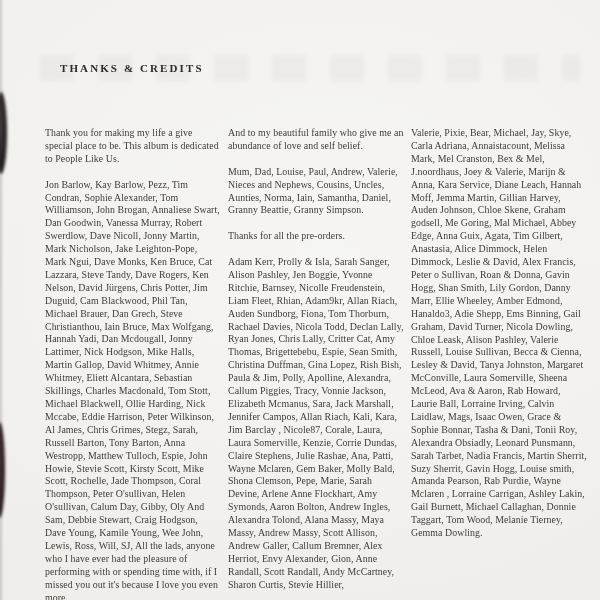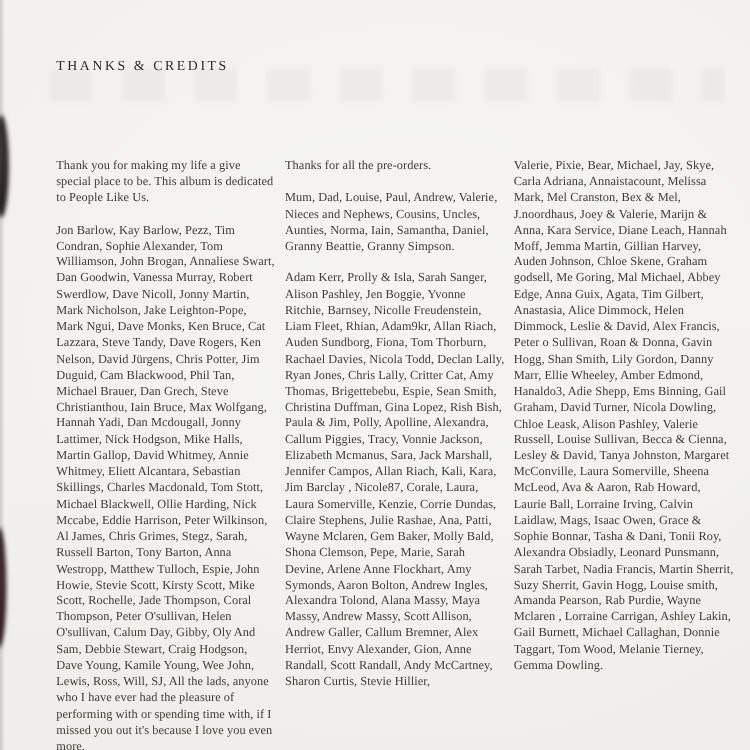--- a/index.html
+++ b/index.html
@@ -44,23 +44,23 @@
     position: absolute;
     left: -6px; top: 422px; width: 11px; height: 96px;
     background: radial-gradient(ellipse at 30% 45%, #51353a 0%, #2a1d20 65%);
     border-radius: 50%;
     filter: blur(1.5px);
   }
   .title {
     position: absolute;
     left: 45px;
     top: 47px;
-    margin: 0;
+    margin: 15px;
     font-size: 11px;
-    font-weight: 400;
+    font-weight: 700;
     letter-spacing: 2.1px;
     color: #2e2b27;
   }
   .columns {
     position: absolute;
     left: 45px;
     top: 127px;
     width: 542px;
     display: flex;
     gap: 7px;
@@ -91,22 +91,23 @@
   <h1 class="title">THANKS &amp; CREDITS</h1>
 
   <div class="columns">
 
     <div class="col">
       <p>Thank you for making my life a give special place to be. This album is dedicated to People Like Us.</p>
       <p>Jon Barlow, Kay Barlow, Pezz, Tim Condran, Sophie Alexander, Tom Williamson, John Brogan, Annaliese Swart, Dan Goodwin, Vanessa Murray, Robert Swerdlow, Dave Nicoll, Jonny Martin, Mark Nicholson, Jake Leighton-Pope, Mark Ngui, Dave Monks, Ken Bruce, Cat Lazzara, Steve Tandy, Dave Rogers, Ken Nelson, David Jürgens, Chris Potter, Jim Duguid, Cam Blackwood, Phil Tan, Michael Brauer, Dan Grech, Steve Christianthou, Iain Bruce, Max Wolfgang, Hannah Yadi, Dan Mcdougall, Jonny Lattimer, Nick Hodgson, Mike Halls, Martin Gallop, David Whitmey, Annie Whitmey, Eliett Alcantara, Sebastian Skillings, Charles Macdonald, Tom Stott, Michael Blackwell, Ollie Harding, Nick Mccabe, Eddie Harrison, Peter Wilkinson, Al James, Chris Grimes, Stegz, Sarah, Russell Barton, Tony Barton, Anna Westropp, Matthew Tulloch, Espie, John Howie, Stevie Scott, Kirsty Scott, Mike Scott, Rochelle, Jade Thompson, Coral Thompson, Peter O'sullivan, Helen O'sullivan, Calum Day, Gibby, Oly And Sam, Debbie Stewart, Craig Hodgson, Dave Young, Kamile Young, Wee John, Lewis, Ross, Will, SJ, All the lads, anyone who I have ever had the pleasure of performing with or spending time with, if I missed you out it's because I love you even more.</p>
     </div>
 
     <div class="col">
+      <p>And to my beautiful family who give me an abundance of love and self belief.</p>
+      <p>Mum, Dad, Louise, Paul, Andrew, Valerie, Nieces and Nephews, Cousins, Uncles, Aunties, Norma, Iain, Samantha, Daniel, Granny Beattie, Granny Simpson.</p>
       <p>Thanks for all the pre-orders.</p>
-      <p>Mum, Dad, Louise, Paul, Andrew, Valerie, Nieces and Nephews, Cousins, Uncles, Aunties, Norma, Iain, Samantha, Daniel, Granny Beattie, Granny Simpson.</p>
       <p>Adam Kerr, Prolly &amp; Isla, Sarah Sanger, Alison Pashley, Jen Boggie, Yvonne Ritchie, Barnsey, Nicolle Freudenstein, Liam Fleet, Rhian, Adam9kr, Allan Riach, Auden Sundborg, Fiona, Tom Thorburn, Rachael Davies, Nicola Todd, Declan Lally, Ryan Jones, Chris Lally, Critter Cat, Amy Thomas, Brigettebebu, Espie, Sean Smith, Christina Duffman, Gina Lopez, Rish Bish, Paula &amp; Jim, Polly, Apolline, Alexandra, Callum Piggies, Tracy, Vonnie Jackson, Elizabeth Mcmanus, Sara, Jack Marshall, Jennifer Campos, Allan Riach, Kali, Kara, Jim Barclay , Nicole87, Corale, Laura, Laura Somerville, Kenzie, Corrie Dundas, Claire Stephens, Julie Rashae, Ana, Patti, Wayne Mclaren, Gem Baker, Molly Bald, Shona Clemson, Pepe, Marie, Sarah Devine, Arlene Anne Flockhart, Amy Symonds, Aaron Bolton, Andrew Ingles, Alexandra Tolond, Alana Massy, Maya Massy, Andrew Massy, Scott Allison, Andrew Galler, Callum Bremner, Alex Herriot, Envy Alexander, Gion, Anne Randall, Scott Randall, Andy McCartney, Sharon Curtis, Stevie Hillier,</p>
     </div>
 
     <div class="col">
       <p>Valerie, Pixie, Bear, Michael, Jay, Skye, Carla Adriana, Annaistacount, Melissa Mark, Mel Cranston, Bex &amp; Mel, J.noordhaus, Joey &amp; Valerie, Marijn &amp; Anna, Kara Service, Diane Leach, Hannah Moff, Jemma Martin, Gillian Harvey, Auden Johnson, Chloe Skene, Graham godsell, Me Goring, Mal Michael, Abbey Edge, Anna Guix, Agata, Tim Gilbert, Anastasia, Alice Dimmock, Helen Dimmock, Leslie &amp; David, Alex Francis, Peter o Sullivan, Roan &amp; Donna, Gavin Hogg, Shan Smith, Lily Gordon, Danny Marr, Ellie Wheeley, Amber Edmond, Hanaldo3, Adie Shepp, Ems Binning, Gail Graham, David Turner, Nicola Dowling, Chloe Leask, Alison Pashley, Valerie Russell, Louise Sullivan, Becca &amp; Cienna, Lesley &amp; David, Tanya Johnston, Margaret McConville, Laura Somerville, Sheena McLeod, Ava &amp; Aaron, Rab Howard, Laurie Ball, Lorraine Irving, Calvin Laidlaw, Mags, Isaac Owen, Grace &amp; Sophie Bonnar, Tasha &amp; Dani, Tonii Roy, Alexandra Obsiadly, Leonard Punsmann, Sarah Tarbet, Nadia Francis, Martin Sherrit, Suzy Sherrit, Gavin Hogg, Louise smith, Amanda Pearson, Rab Purdie, Wayne Mclaren , Lorraine Carrigan, Ashley Lakin, Gail Burnett, Michael Callaghan, Donnie Taggart, Tom Wood, Melanie Tierney, Gemma Dowling.</p>
     </div>
 
   </div>
 </div>
 

